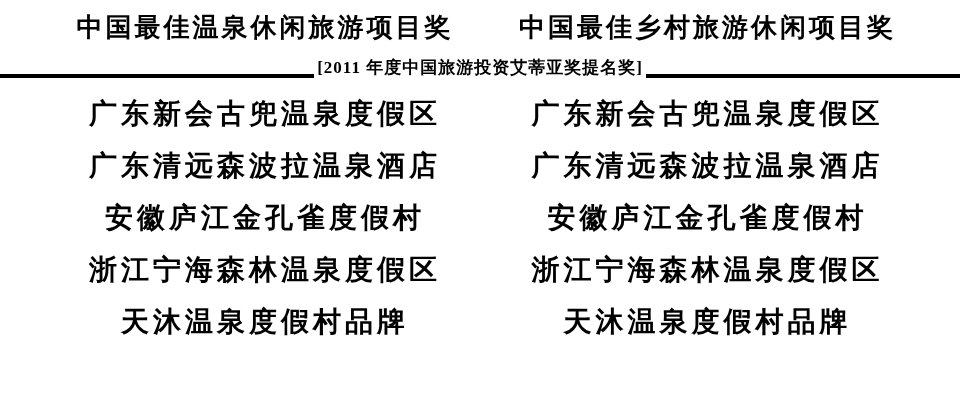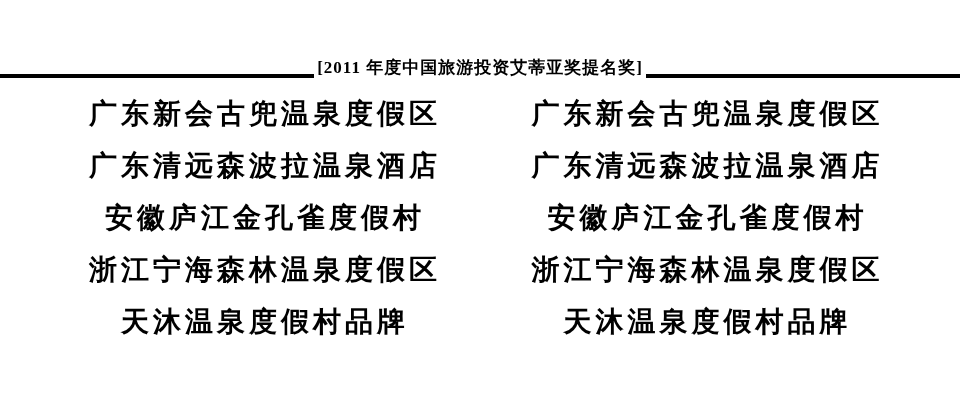--- a/index.html
+++ b/index.html
@@ -76,20 +76,28 @@
       letter-spacing: 4px;
       line-height: 52px;
       white-space: nowrap;
     }
   </style>
 </head>
 <body>
 
 <div class="page">
 
+  <div class="header-row">
+    <div class="col col-left">
+      <span class="award-title">中国最佳温泉休闲旅游项目奖</span>
+    </div>
+    <div class="col col-right">
+      <span class="award-title">中国最佳乡村旅游休闲项目奖</span>
+    </div>
+  </div>
 
   <div class="divider">
     <div class="line"></div>
     <div class="label">[2011 年度中国旅游投资艾蒂亚奖提名奖]</div>
     <div class="line"></div>
   </div>
 
   <div class="items-row">
     <div class="col col-left">
       <div class="item">广东新会古兜温泉度假区</div>

